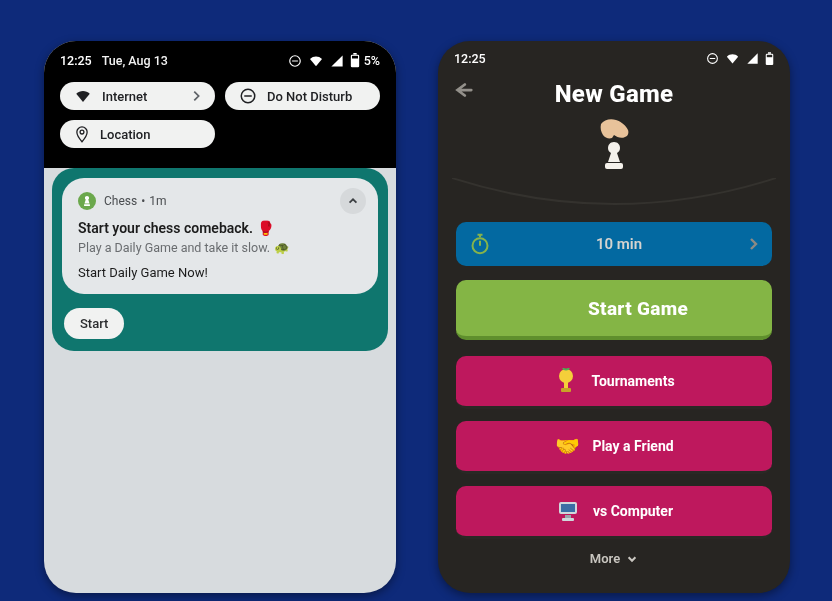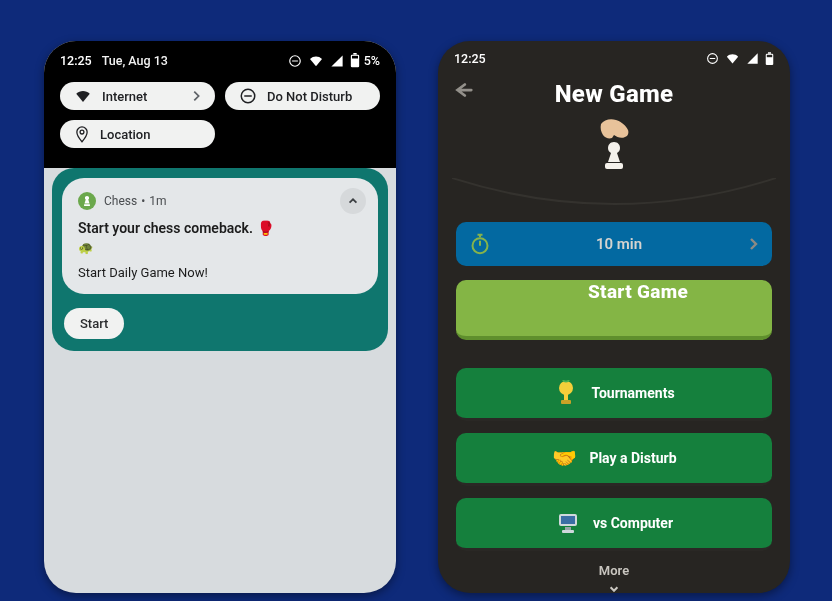--- a/index.html
+++ b/index.html
@@ -40,25 +40,25 @@
   .pr-hand{display:flex;justify-content:center;margin:8px 0 2px;position:relative;height:56px;}
   .arc-wrap{position:relative;height:34px;margin:0 14px;}
   .arc-wrap svg{position:absolute;left:0;right:0;top:0;width:100%;height:34px;}
 
   .pr-body{padding:10px 18px 0;}
   .row-sel{background:#0369a1;border-radius:10px;height:44px;display:flex;align-items:center;padding:0 14px;cursor:pointer;margin-bottom:14px;}
   .row-sel .timer-ico{color:#86b34b;margin-right:0;}
   .row-sel .val{flex:1;text-align:center;color:#d5d3cf;font-size:15px;font-weight:600;}
   .row-sel .chev{color:#8d8a84;}
 
-  .start-btn{background:#84b545;border-radius:10px;height:56px;display:flex;justify-content:center;color:#fff;font-weight:800;font-size:19px;letter-spacing:.3px;cursor:pointer;border-bottom:4px solid #5f8f2d;margin-bottom:28px;padding-left:48px;}
-
-  .opt-btn{background:#15803d;border-radius:10px;height:50px;display:flex;align-items:center;justify-content:center;gap:12px;color:#fff;font-weight:700;font-size:14px;cursor:pointer;border-bottom:3px solid #2a2825;margin-bottom:12px;}
+  .start-btn{background:#84b545;border-radius:10px;height:56px;display:flex;align-items:center;justify-content:center;color:#fff;font-weight:800;font-size:19px;letter-spacing:.3px;cursor:pointer;border-bottom:4px solid #5f8f2d;margin-bottom:16px;padding-left:48px;}
+
+  .opt-btn{background:#be185d;border-radius:10px;height:50px;display:flex;align-items:center;justify-content:center;gap:12px;color:#fff;font-weight:700;font-size:14px;cursor:pointer;border-bottom:3px solid #2a2825;margin-bottom:12px;}
   .opt-btn .emic{width:26px;display:flex;justify-content:center;}
-  .more-row{display:flex;align-items:center;justify-content:center;gap:6px;color:#c9c6c0;font-size:13px;font-weight:600;cursor:pointer;margin-top:2px;flex-direction:column;}
+  .more-row{display:flex;align-items:center;justify-content:center;gap:6px;color:#c9c6c0;font-size:13px;font-weight:600;cursor:pointer;margin-top:2px;}
 
   svg{display:block;}
 </style>
 </head>
 <body>
 <div class="stage">
 
 <div class="phone phone-left">
   <div class="pl-top">
     <div class="pl-status">
@@ -141,20 +141,21 @@
       <div class="notif-collapse">
         <svg width="12" height="10" viewBox="0 0 14 10" fill="none" stroke="#3c3f42" stroke-width="2">
               <path d="M3 7l4-4 4 4"></path>
             </svg>
       </div>
       <div class="notif-title">
         <span>Start your chess comeback.</span>
         <span>🥊</span>
       </div>
       <div class="notif-sub">
+        <span>Play a Daily Game and take it slow.</span>
         <span>🐢</span>
       </div>
       <div class="notif-action">Start Daily Game Now!</div>
     </div>
     <div class="notif-foot">
       <div class="foot-btn">Start</div>
     </div>
   </div>
 </div>
 
@@ -236,21 +237,21 @@
               <path d="M8 0c1 2 5 2 6 0" stroke="#4caf50" stroke-width="2" fill="none"></path>
               <rect x="9" y="14" width="4" height="6" fill="#f4cf3a"></rect>
               <rect x="6" y="20" width="10" height="4" rx="1" fill="#c9a227"></rect>
             </svg>
       </span>
       <span>Tournaments</span>
     </div>
 
     <div class="opt-btn">
       <span class="emic" style="font-size:20px;">🤝</span>
-      <span>Play a Disturb</span>
+      <span>Play a Friend</span>
     </div>
 
     <div class="opt-btn">
       <span class="emic">
         <svg width="24" height="22" viewBox="0 0 24 22">
               <rect x="3" y="2" width="18" height="12" rx="2" fill="#cfd8dc"></rect>
               <rect x="5" y="4" width="14" height="8" fill="#3b6ea5"></rect>
               <rect x="9" y="15" width="6" height="3" fill="#9aa4ab"></rect>
               <rect x="6" y="18" width="12" height="3" rx="1" fill="#cfd8dc"></rect>
             </svg>

